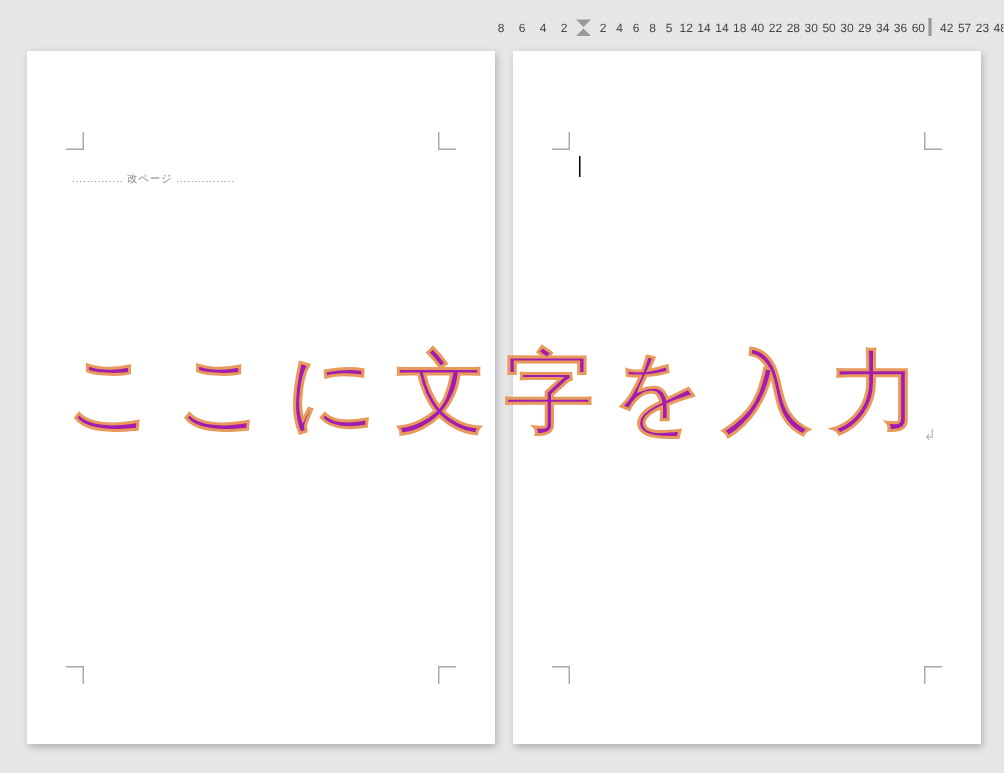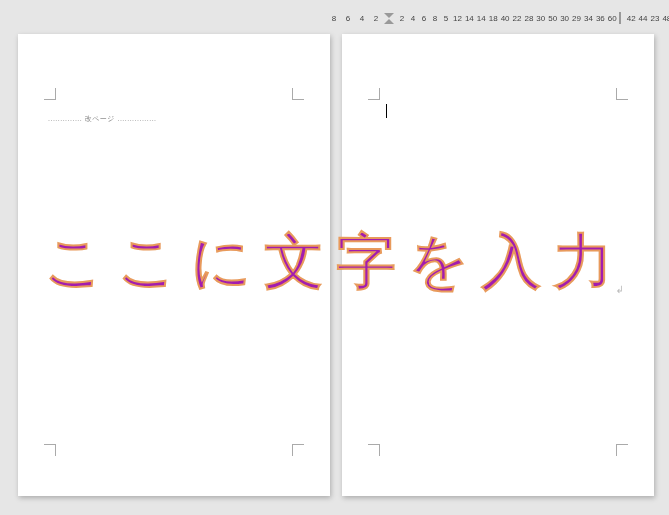--- a/index.html
+++ b/index.html
@@ -152,21 +152,21 @@
     <span class="ruler-num">50</span>
     <span class="ruler-num">30</span>
     <span class="ruler-num">29</span>
     <span class="ruler-num">34</span>
     <span class="ruler-num">36</span>
     <span class="ruler-num">60</span>
   </div>
   <div class="ruler-gap"></div>
   <div class="ruler-right">
     <span class="ruler-num">42</span>
-    <span class="ruler-num">44</span>
+    <span class="ruler-num">57</span>
     <span class="ruler-num">23</span>
     <span class="ruler-num">48</span>
   </div>
 </div>
 
 <div class="pages">
   <div class="page">
     <div class="crop tl"></div>
     <div class="crop tr"></div>
     <div class="crop bl"></div>

